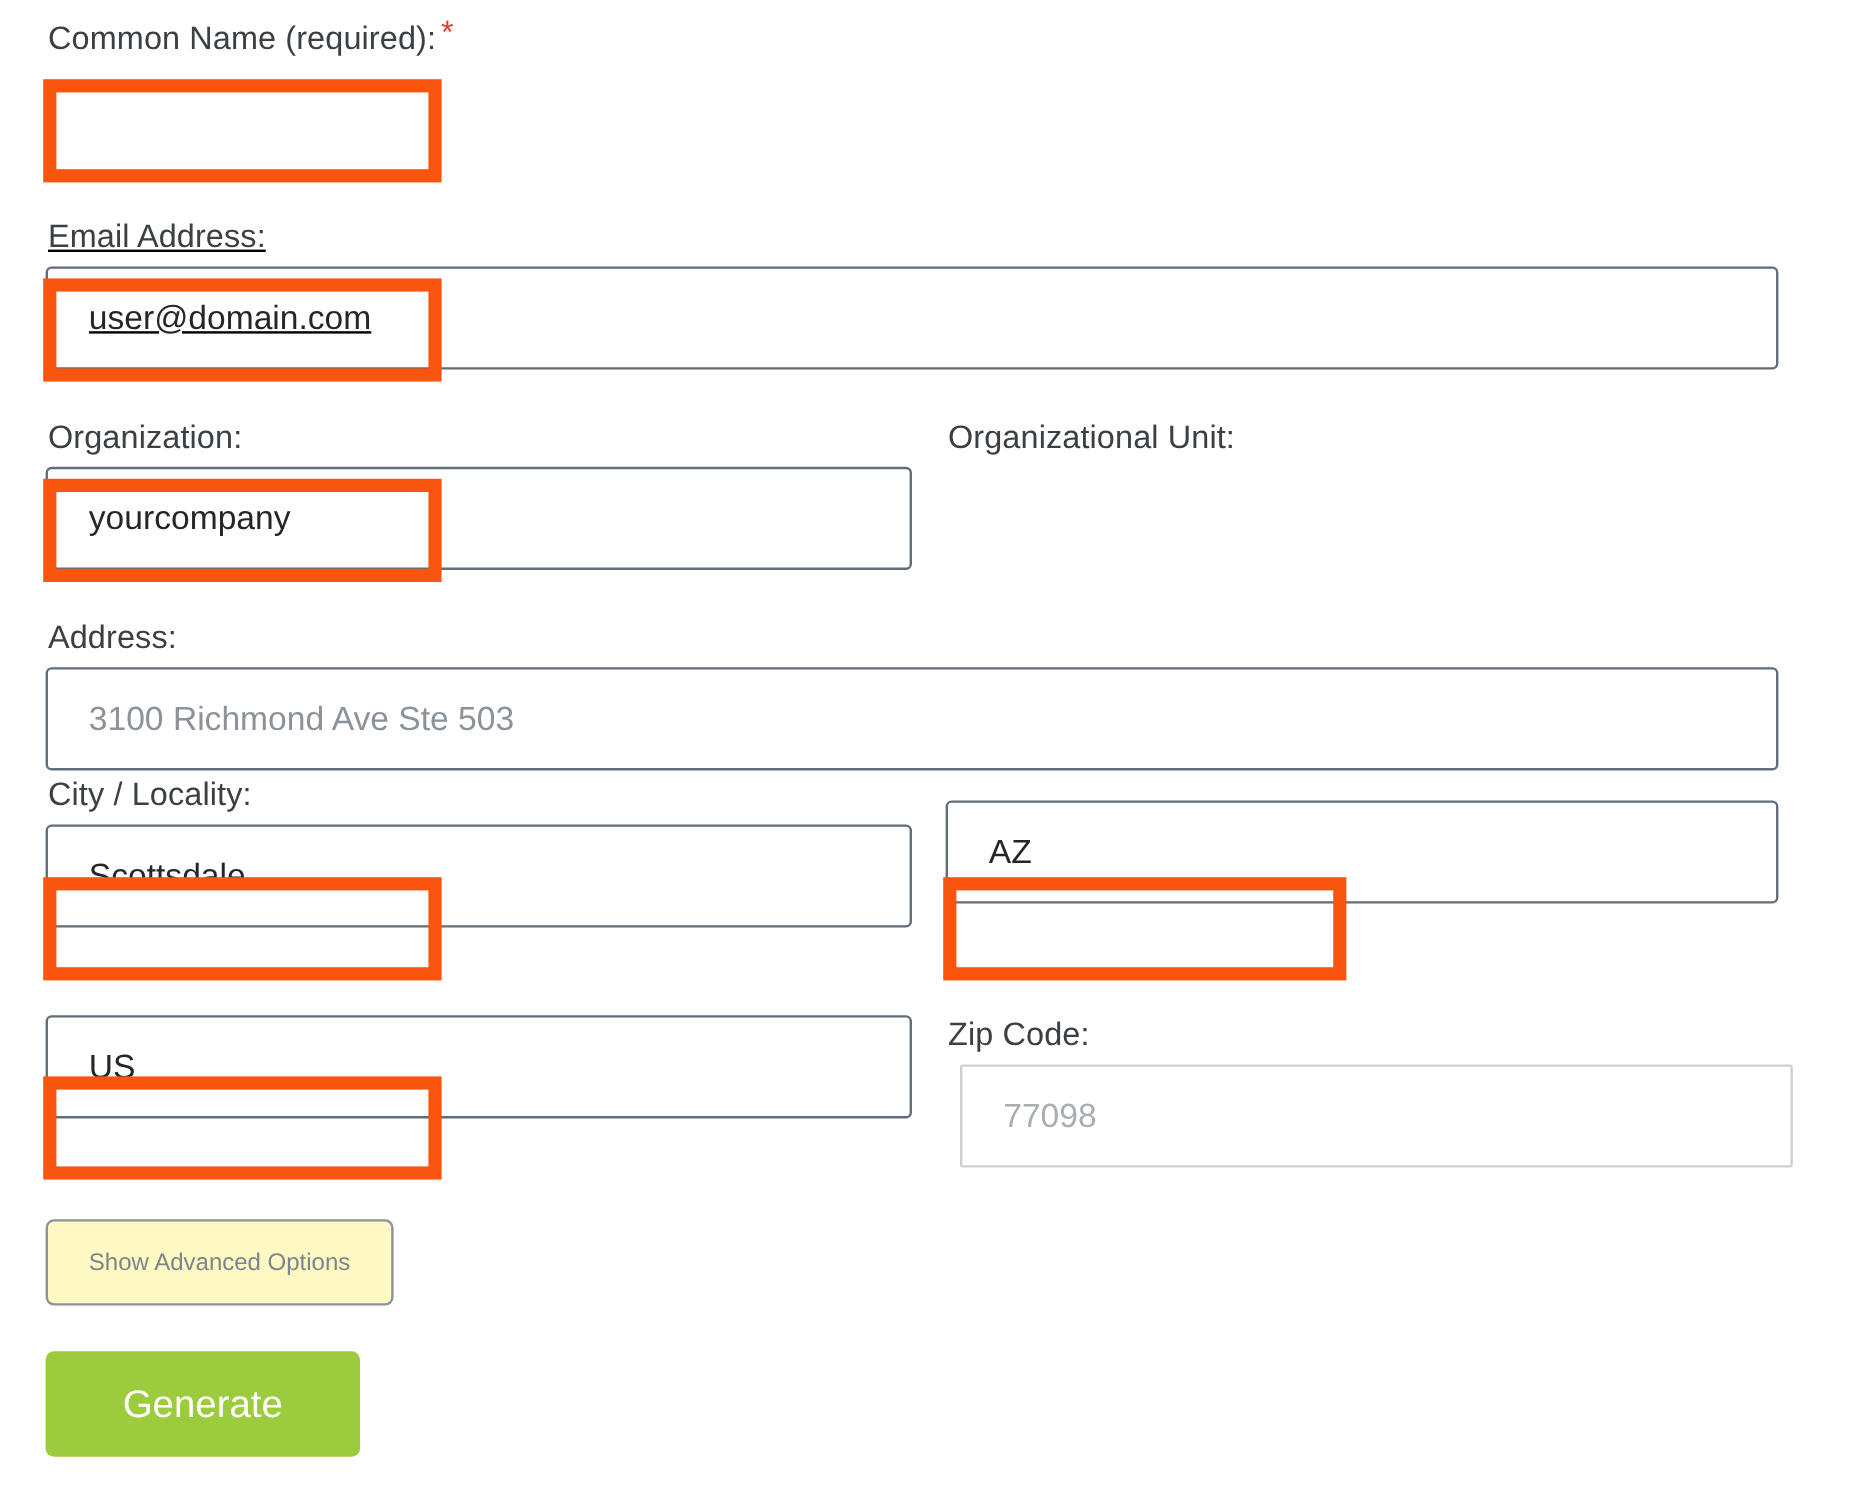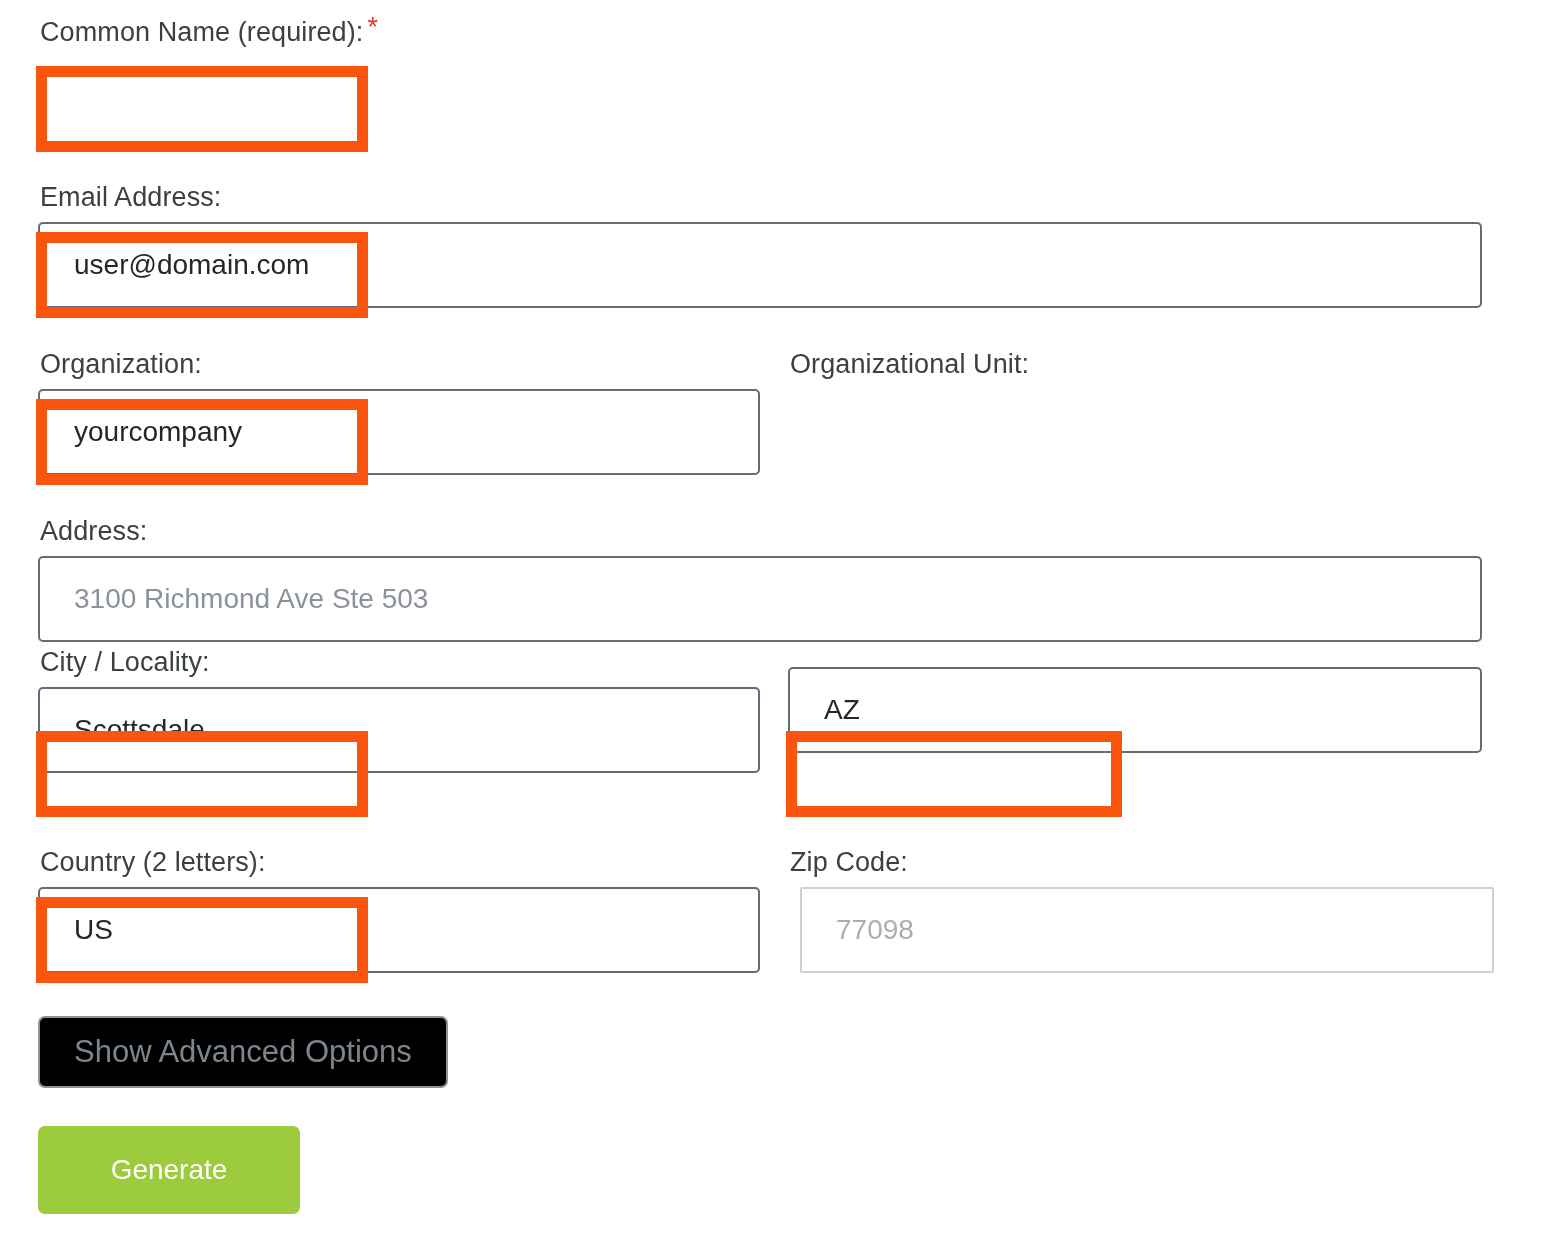--- a/index.html
+++ b/index.html
@@ -96,61 +96,61 @@
     pointer-events: none;
     background: transparent;
     z-index: 5;
   }
 
   
   .btn-outline {
     box-sizing: border-box;
     height: 72px;
     padding: 0 34px;
-    background: #000000;
+    background: #fef9c3;
     border: 2px solid #8b9299;
     border-radius: 7px;
     color: #7c858d;
     font-family: "Liberation Sans", sans-serif;
-    font-size: 31px;
+    font-size: 20px;
     line-height: 68px;
     text-align: center;
     cursor: pointer;
     display: inline-block;
   }
   .btn-primary {
     box-sizing: border-box;
     height: 88px;
     padding: 0 40px;
     min-width: 262px;
     background: #9ccb3e;
     border: none;
     border-radius: 7px;
     color: #ffffff;
     font-family: "Liberation Sans", sans-serif;
-    font-size: 28px;
+    font-size: 32px;
     line-height: 88px;
     text-align: center;
     cursor: pointer;
     display: inline-block;
   }
 </style>
 </head>
 <body>
 
 <div class="csr-form">
 
   <div class="row" style="top:14px;">
     <div class="col-full">
       <label class="field-label"><span>Common Name (required):</span><span class="req-star">*</span></label>
     </div>
   </div>
   <div class="hl-box" style="left:36px; top:66px; width:332px; height:86px;"></div>
 
-  <div class="row" style="top:181px;">
+  <div class="row" style="top:181px;text-decoration:underline;">
     <div class="col-full">
       <label class="field-label">Email Address:</label>
       <input class="text-input wide" type="text" value="user@domain.com" style="">
     </div>
   </div>
   <div class="hl-box" style="left:36px; top:232px; width:332px; height:86px;"></div>
 
   <div class="row" style="top:348px;">
     <div class="col-half">
       <label class="field-label">Organization:</label>
@@ -176,21 +176,20 @@
     </div>
     <div class="col-half right">
       <input class="text-input" type="text" value="AZ" style="">
     </div>
   </div>
   <div class="hl-box" style="left:36px; top:731px; width:332px; height:86px;"></div>
   <div class="hl-box" style="left:786px; top:731px; width:336px; height:86px;"></div>
 
   <div class="row" style="top:846px;">
     <div class="col-half">
-      <label class="field-label">Country (2 letters):</label>
       <input class="text-input" type="text" value="US" style="">
     </div>
     <div class="col-half right">
       <label class="field-label">Zip Code:</label>
       <input class="text-input muted" type="text" placeholder="77098" style="">
     </div>
   </div>
   <div class="hl-box" style="left:36px; top:897px; width:332px; height:86px;"></div>
 
   <div style="position:absolute; left:38px; top:1016px;">

